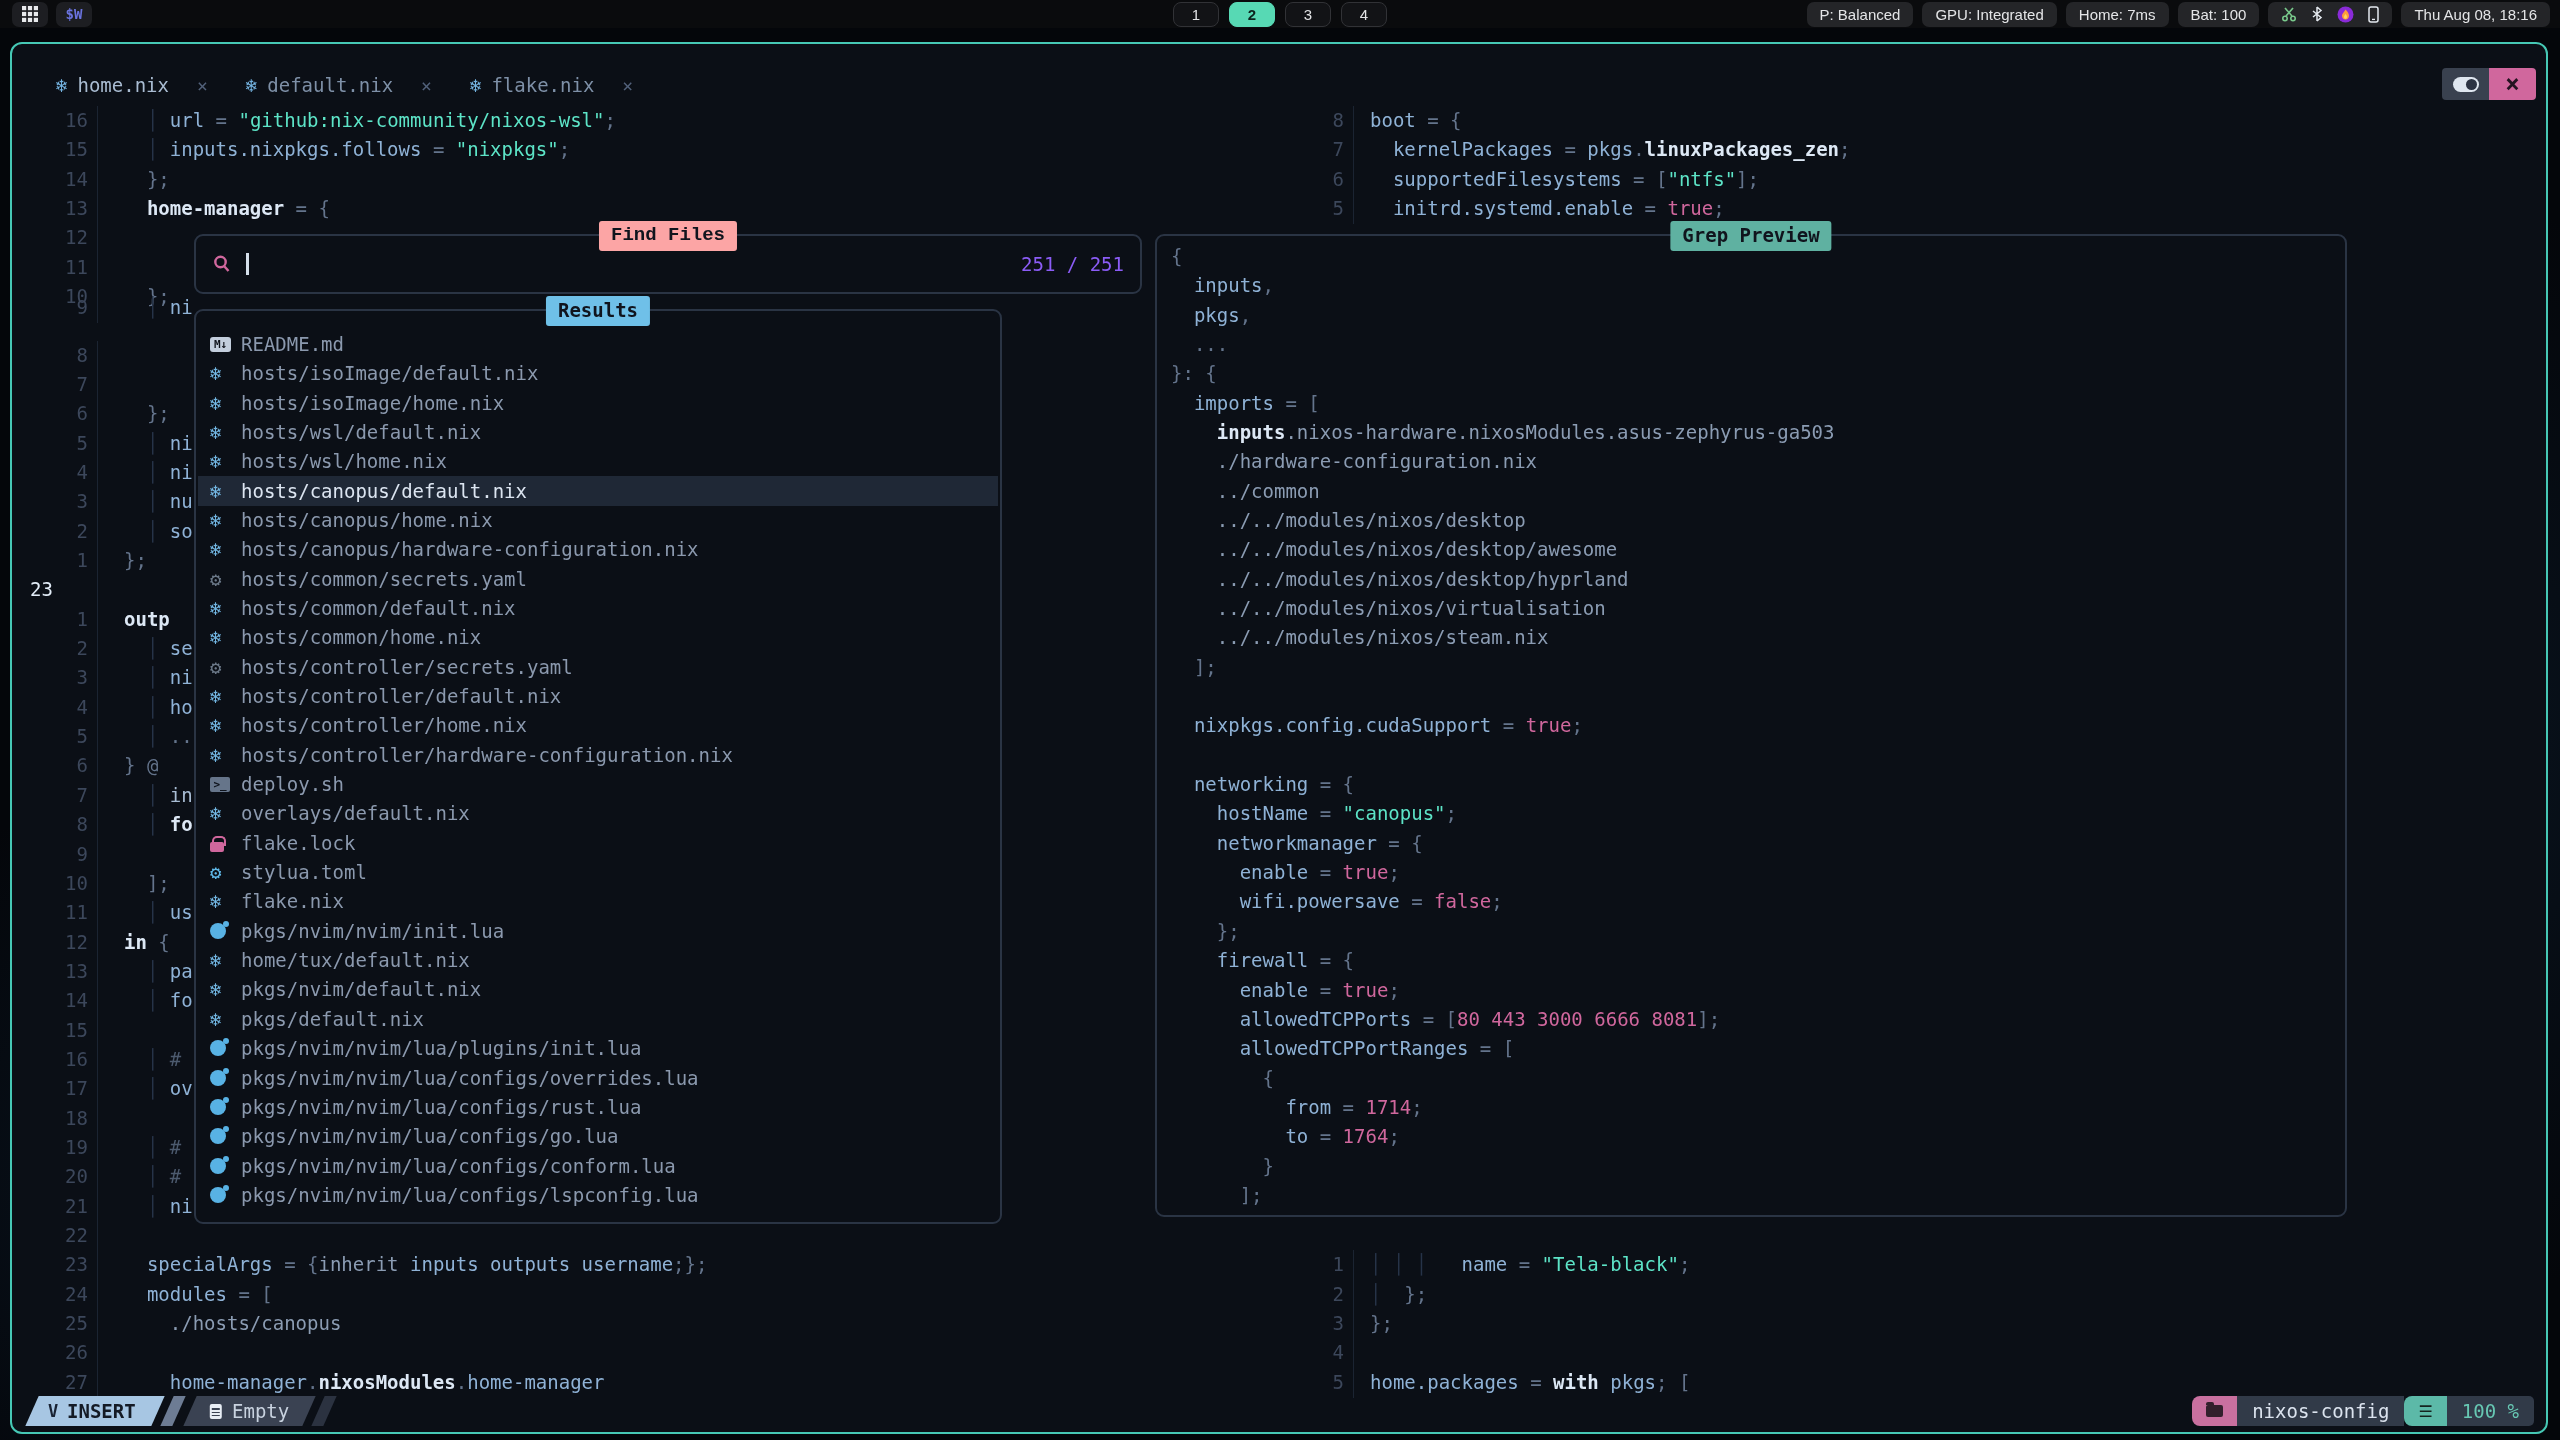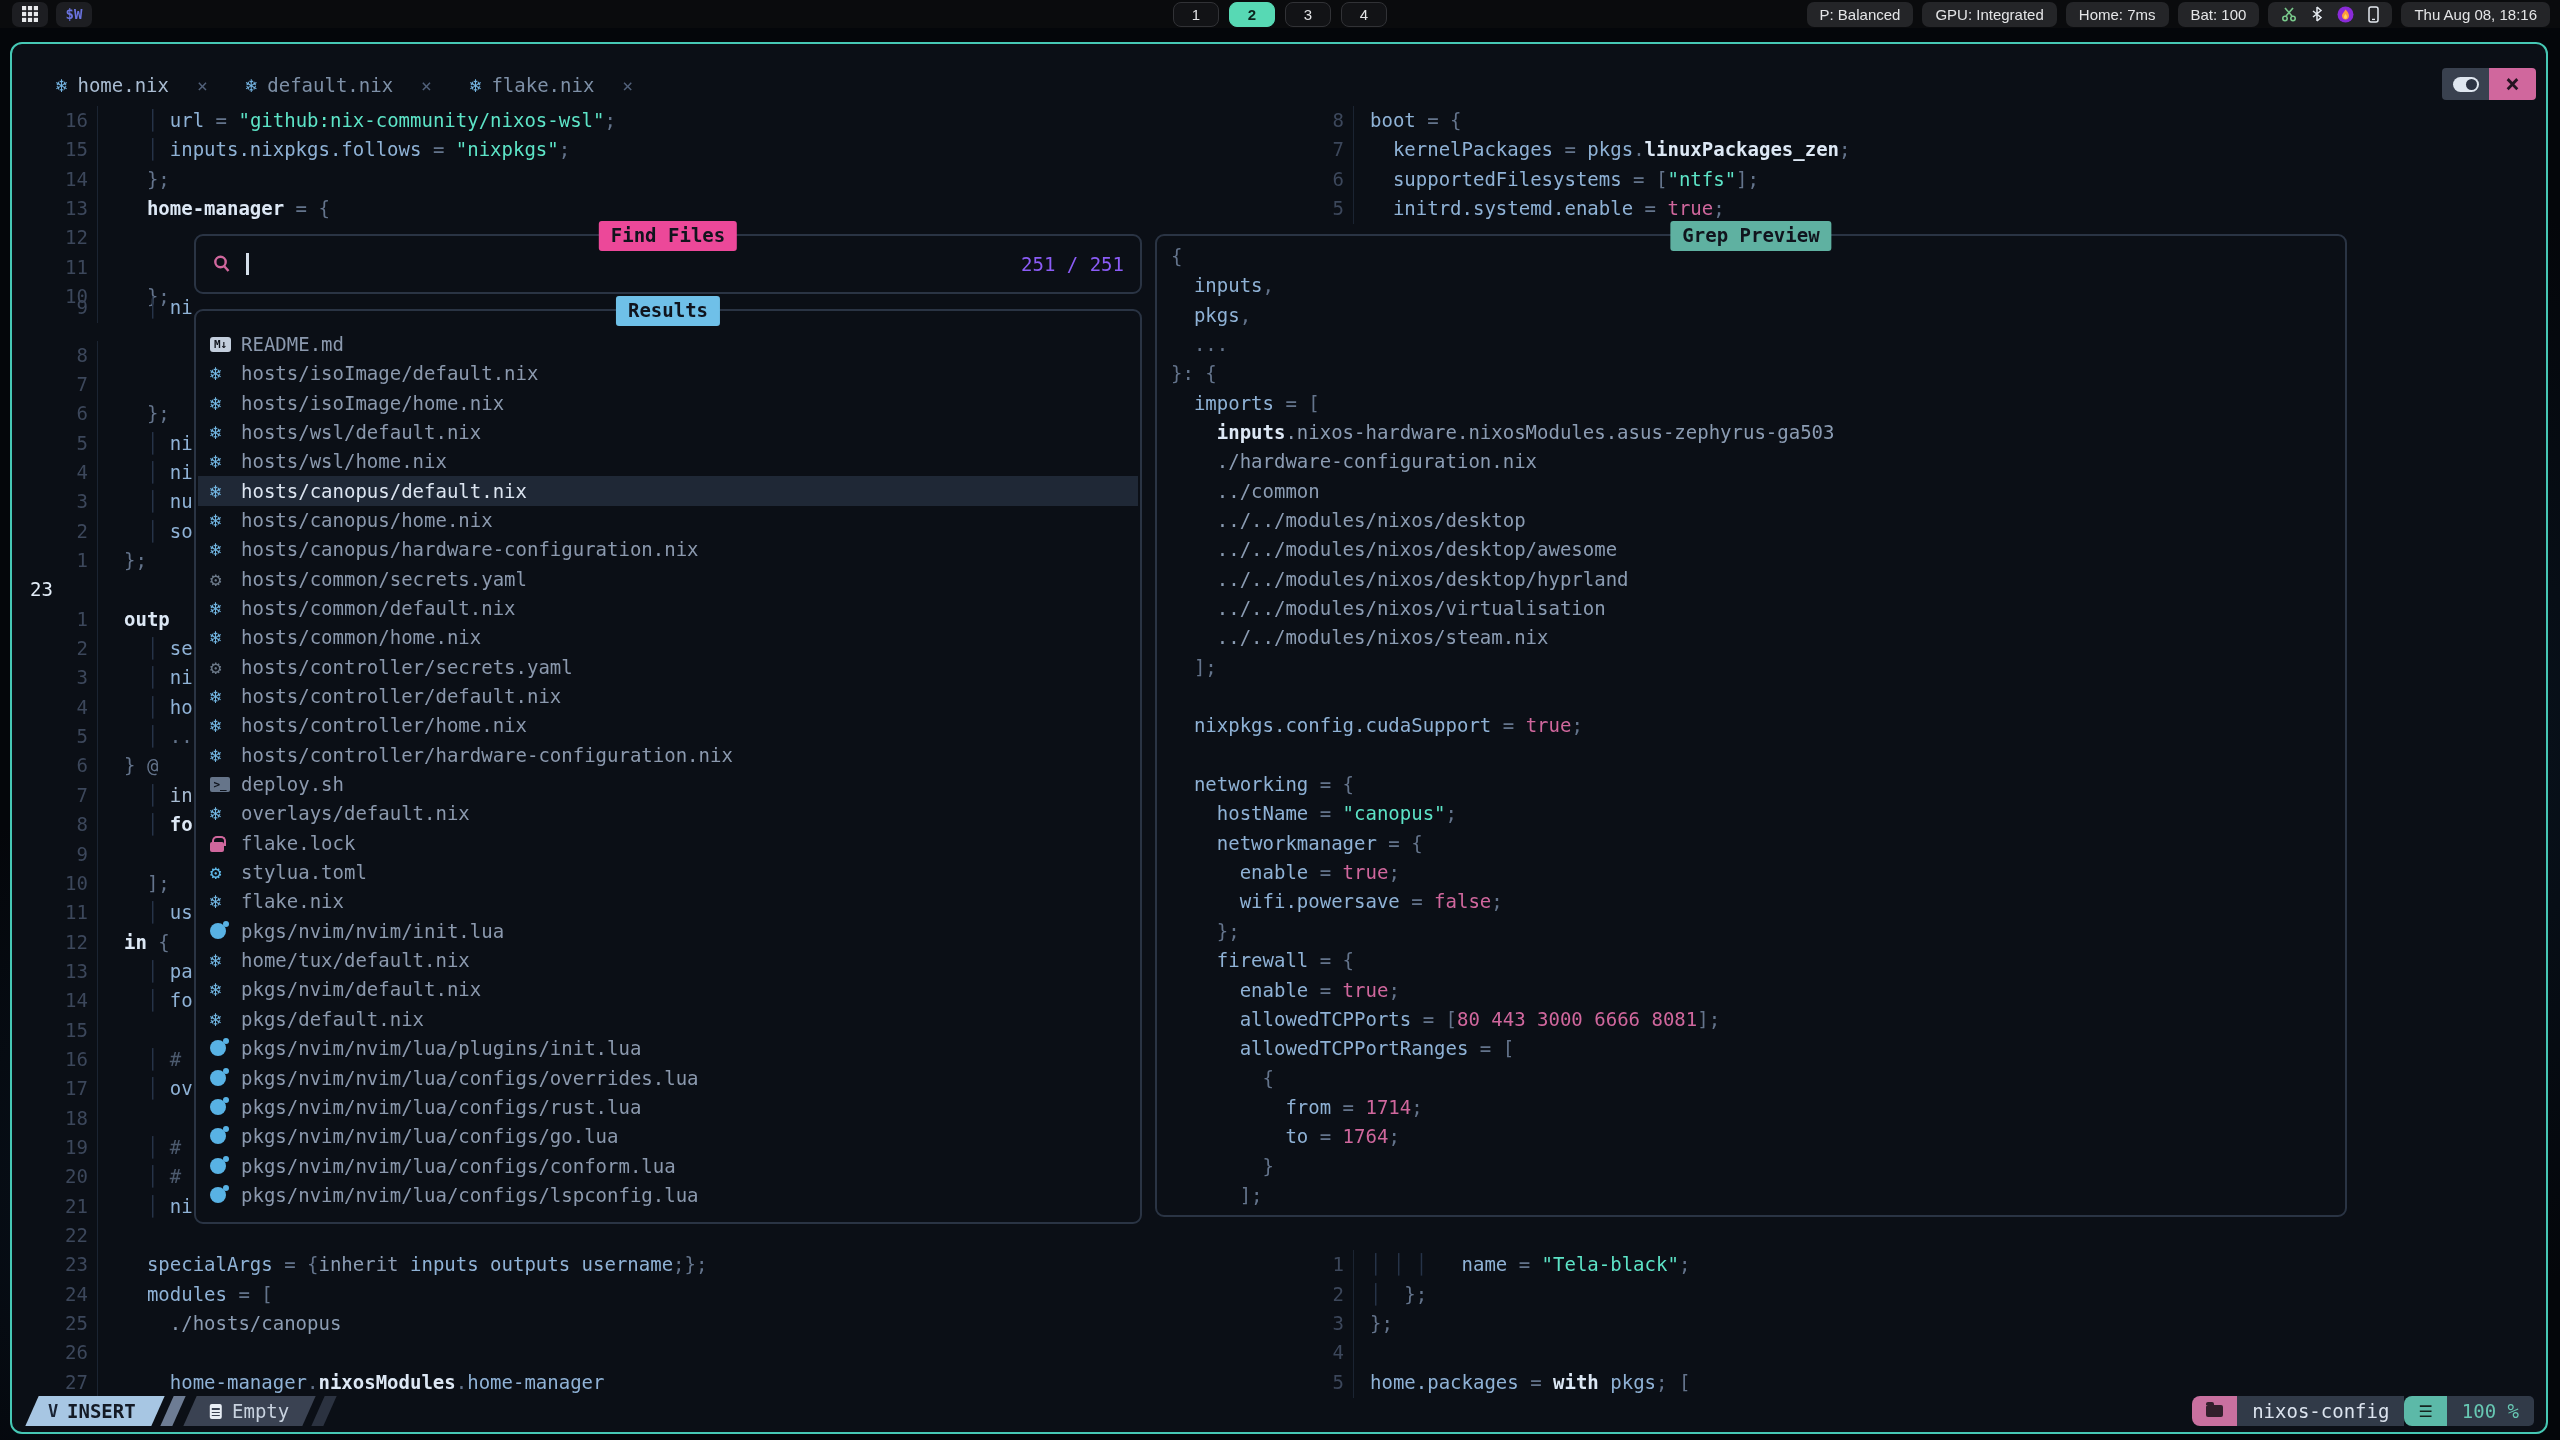--- a/index.html
+++ b/index.html
@@ -72,23 +72,23 @@
   .t-c{color:#4c5a6e}
   .t-d{color:#8b9cb3}
   .t-g{color:#263348}
 
   
   .floatwin { position:absolute; background:#0b0f16; border:2px solid #2a3444; border-radius:9px; z-index:10; }
   .fbadge { position:absolute; top:-15px; left:50%; transform:translateX(-50%);
     font-size:19px; font-weight:bold; color:#10141d; padding:0 12px; height:30px; line-height:29px;
     border-radius:3px; white-space:nowrap; }
   #prompt-win  { left:182px; top:190px; width:948px; height:60px; }
-  #results-win { left:182px; top:265px; width:948px; height:915px; }
+  #results-win { left:182px; top:265px; width:808px; height:915px; }
   #preview-win { left:1143px; top:190px; width:1192px; height:983px; }
-  .b-pink  { background:#ec4899; }
+  .b-pink  { background:#fca5a5;font-family:Liberation Mono, monospace; }
   .b-blue  { background:#6fc0e8; }
   .b-green { background:#5fb1a1;text-align:right; }
 
   #prompt-row { position:absolute; left:0; top:0; right:0; bottom:0; display:flex; align-items:center; }
   #search-icon { margin-left:16px; }
   #prompt-cursor { width:3px; height:22px; background:#d5dfea; margin-left:14px; }
   #prompt-counter { position:absolute; right:16px; top:0; height:40px; line-height:56px;
     color:#8b5cf6; font-size:19px; }
 
   .ritem { position:absolute; left:2px; right:2px; height:30px; line-height:29px;

